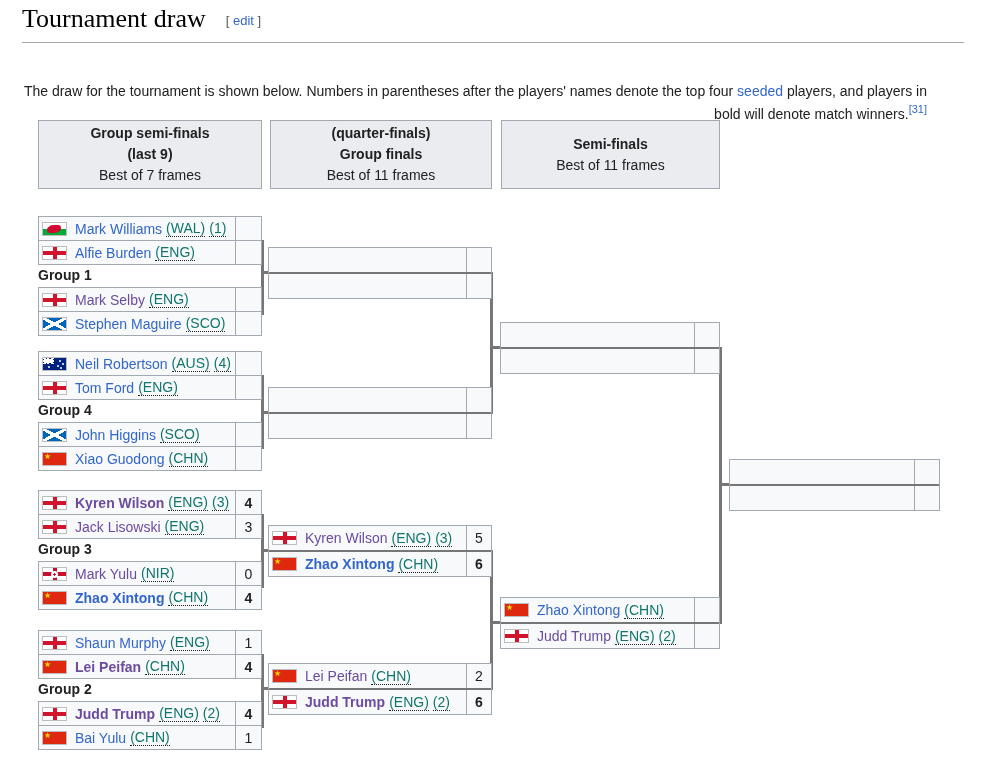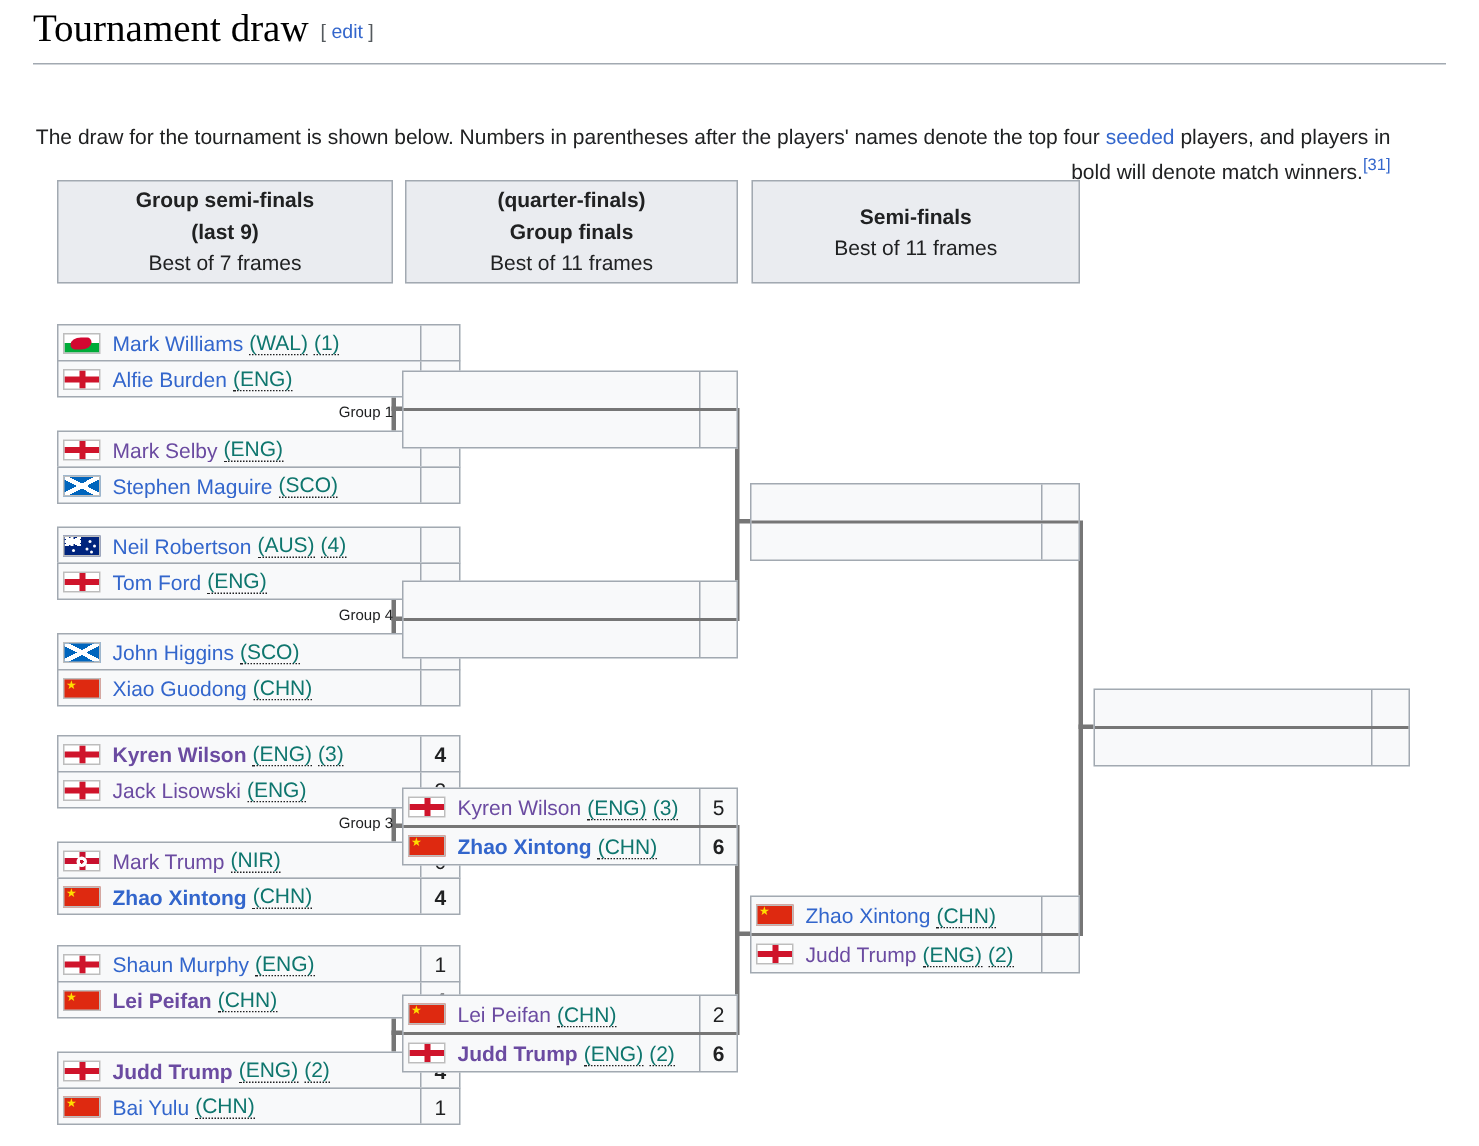--- a/index.html
+++ b/index.html
@@ -1,40 +1,40 @@
 <!DOCTYPE html>
 <html><head>
 <meta charset="utf-8">
 <style>
   html,body{margin:0;padding:0;background:#fff;}
   body{font-family:"Liberation Sans",sans-serif;color:#202122;}
   .canvas{position:relative;width:986px;height:764px;background:#fff;overflow:hidden;}
 
   
   .h2{position:absolute;left:22px;top:4px;font-family:"Liberation Serif",serif;font-size:26px;font-weight:400;color:#000;white-space:nowrap;}
-  .editsec{font-family:"Liberation Sans",sans-serif;font-size:13px;color:#54595d;margin-left:8px;vertical-align:2px;}
+  .editsec{font-family:"Liberation Sans",sans-serif;font-size:13px;color:#54595d;margin-left:20px;vertical-align:2px;}
   .editsec a{color:#3366cc;text-decoration:none;cursor:pointer;}
   .rule{position:absolute;left:22px;top:42px;width:942px;border-top:1px solid #a2a9b1;}
 
   
   .intro{position:absolute;left:22px;top:66px;width:905px;font-size:14px;line-height:23px;color:#202122;text-align:right;}
   .intro a{color:#3366cc;text-decoration:none;cursor:pointer;}
   .intro sup{font-size:11px;line-height:0;}
 
   
   .hdr{position:absolute;height:67px;background:#eaecf0;border:1px solid #a2a9b1;box-sizing:content-box;
        display:flex;flex-direction:column;justify-content:center;text-align:center;font-size:14px;line-height:21px;color:#202122;}
   .hdr .t{font-weight:bold;}
 
   
-  .prow{position:absolute;width:269px;height:25px;background:#f8f9fa;border:1px solid #a2a9b1;box-sizing:border-box;
+  .prow{position:absolute;width:224px;height:25px;background:#f8f9fa;border:1px solid #a2a9b1;box-sizing:border-box;
         display:flex;align-items:center;font-size:14px;white-space:nowrap;}
   .pn{flex:1;overflow:hidden;display:flex;align-items:center;}
   .psc{width:25px;align-self:stretch;border-left:1px solid #a2a9b1;display:flex;align-items:center;justify-content:center;font-size:14px;}
-  .glabel{position:absolute;height:23px;line-height:23px;text-align:right;font-weight:normal;font-size:10px;color:#202122;}
+  .glabel{position:absolute;height:23px;line-height:23px;text-align:left;font-weight:bold;font-size:14px;color:#202122;}
 
   .match{position:absolute;background:#f8f9fa;border:1px solid #a2a9b1;box-sizing:border-box;font-size:14px;}
   .mrow{height:24px;display:flex;align-items:center;white-space:nowrap;}
   .match .psc{width:24px;}
   .mdiv{height:2px;background:#767676;}
 
   .plink{color:#3366cc;text-decoration:none;cursor:pointer;}
   .plink.v{color:#6b4ba1;}
   .b .plink{font-weight:bold;}
   .b .psc, .psc.b{font-weight:bold;}
@@ -194,21 +194,21 @@
     <span class="pn">
         <a class="plink v">Jack Lisowski</a>
         <span class="ab">(ENG)</span>
       </span>
     <span class="psc">3</span>
   </div>
   <div class="glabel" style="left:38px;top:538px;width:224px">Group 3</div>
   <div class="prow" style="left:38px;top:561px">
     <span class="flag f-nir"></span>
     <span class="pn">
-        <a class="plink v">Mark Trump</a>
+        <a class="plink v">Mark Yulu</a>
         <span class="ab">(NIR)</span>
       </span>
     <span class="psc">0</span>
   </div>
   <div class="prow b" style="left:38px;top:585px">
     <span class="flag f-chn"></span>
     <span class="pn">
         <a class="plink">Zhao Xintong</a>
         <span class="ab">(CHN)</span>
       </span>
@@ -224,20 +224,21 @@
     <span class="psc">1</span>
   </div>
   <div class="prow b" style="left:38px;top:654px">
     <span class="flag f-chn"></span>
     <span class="pn">
         <a class="plink v">Lei Peifan</a>
         <span class="ab">(CHN)</span>
       </span>
     <span class="psc">4</span>
   </div>
+  <div class="glabel" style="left:38px;top:678px;width:224px">Group 2</div>
   <div class="prow b" style="left:38px;top:701px">
     <span class="flag f-eng"></span>
     <span class="pn">
         <a class="plink v">Judd Trump</a>
         <span class="ab">(ENG)</span>
         <span class="ab">(2)</span>
       </span>
     <span class="psc">4</span>
   </div>
   <div class="prow" style="left:38px;top:725px">

